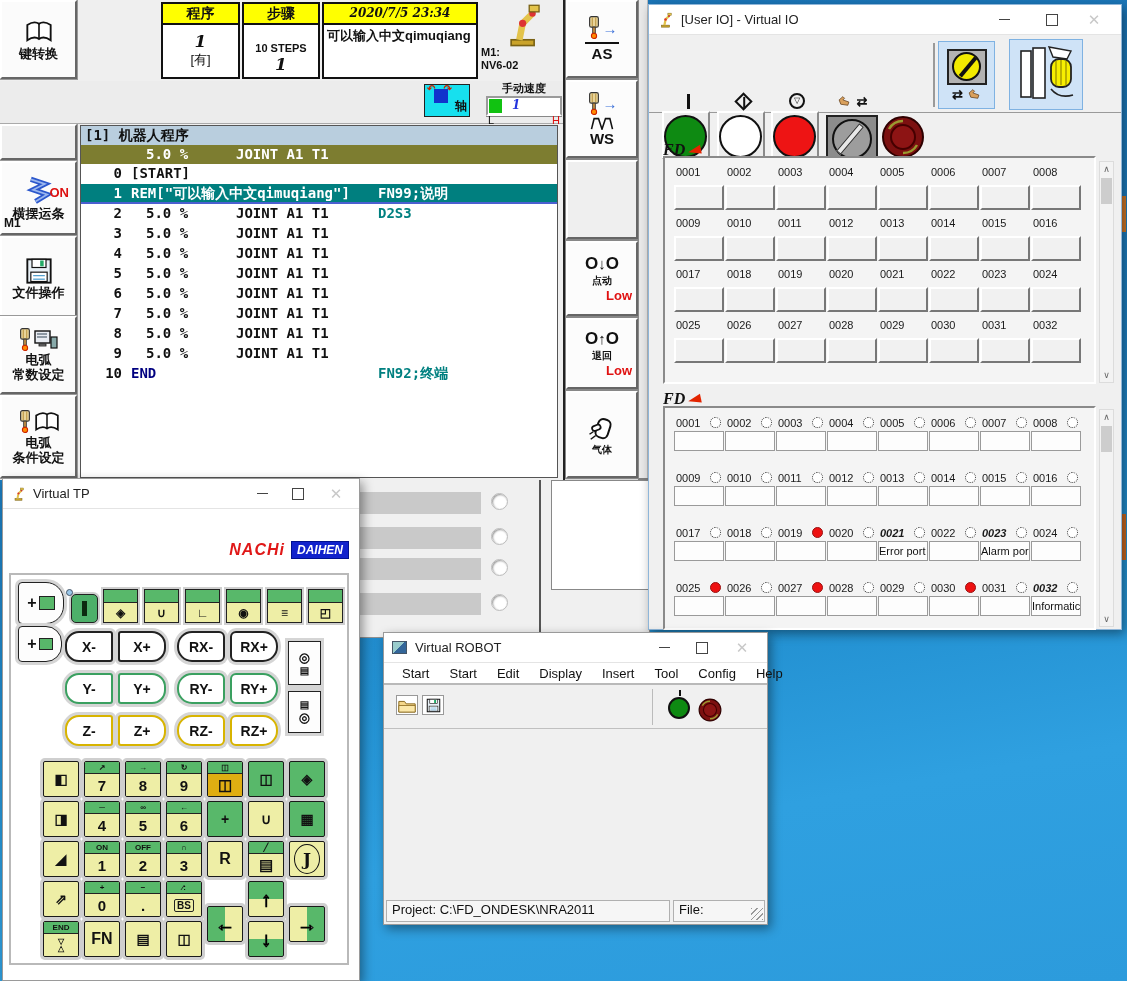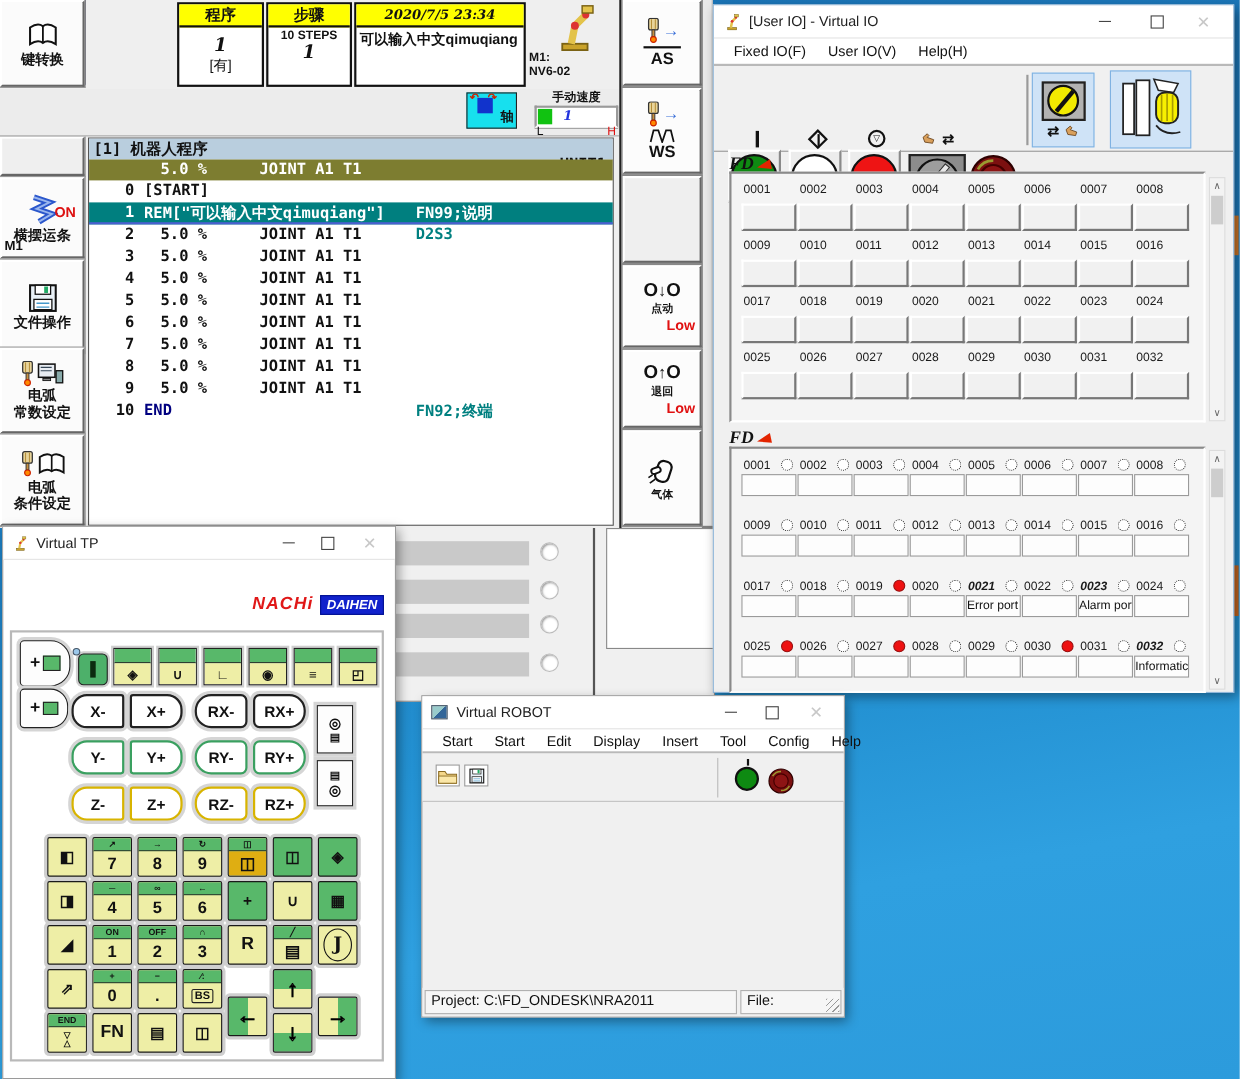--- a/index.html
+++ b/index.html
@@ -21,21 +21,21 @@
 
 #tp-screen{position:absolute;left:0;top:0;width:638px;height:480px;background:#efefef;border-right:1px solid #888}
 .hcell{position:absolute;background:#fff;border:2px solid #111}
 .hband{height:21px;background:#ffff00;border-bottom:2px solid #111;text-align:center;font-weight:bold;font-size:14px;line-height:19px}
 #mode-box{left:81px;top:2px;width:78px;height:77px;background:#0003cc;border:2px solid #111;color:#fff;display:flex;align-items:center;justify-content:space-evenly;font-size:17px;font-weight:bold}
 #prog-box{left:161px;top:2px;width:79px;height:77px}
 #step-box{left:242px;top:2px;width:78px;height:77px}
 #cmt-box{left:322px;top:2px;width:156px;height:77px}
 .ital{font-family:"DejaVu Serif",serif;font-style:italic;font-weight:bold}
 .bigval{text-align:center;font-size:17px}
-.steps{font-size:11px;font-weight:bold;text-align:center;margin-top:1px}
+.steps{font-size:11px;font-weight:bold;text-align:center;margin-top:17px}
 .flag{text-align:center;font-size:13px}
 #cmt-box .hband{font-size:12px;text-align:center}
 #cmt-text{padding:2px 3px;font-size:13px;line-height:17px;word-break:break-all;font-weight:bold}
 #unit-tag{position:absolute;left:481px;top:46px;font-size:11px;font-weight:bold;line-height:13px}
 #hdr-robot{position:absolute;left:497px;top:2px}
 #row2{position:absolute;left:0;top:81px;width:563px;height:43px;background:#ececec;border-bottom:1px solid #aaa}
 #axis-btn{position:absolute;left:424px;top:84px;width:46px;height:33px;background:#17e0ee;border:1px solid #222;display:flex;align-items:flex-end;justify-content:flex-end;padding:1px 2px;font-size:12px;font-weight:bold}
 #axis-btn .ax-ic{position:absolute;left:9px;top:4px;width:14px;height:14px;background:#1133cc}
 #axis-btn .ax-ar{position:absolute;left:2px;top:-2px;color:#cc2200;font-size:10px;letter-spacing:8px}
 #spd{position:absolute;left:486px;top:81px;width:76px;height:42px;font-size:11px}
@@ -494,25 +494,20 @@
 <div class="win" id="io-win">
   <div class="tbar">
     <svg width="16" height="16">
         <use href="#sym-robot" width="16" height="16"></use>
       </svg>
     <span class="ttxt">[User IO] - Virtual IO</span>
     <div class="wctl wmin" style="right:100px"></div>
     <div class="wctl wmax" style="right:52px"></div>
     <div class="wctl wcls" style="right:10px">✕</div>
   </div>
-  <div class="menubar" id="io-menubar">
-      <span class="mitem">Fixed IO(F)</span>
-      <span class="mitem">User IO(V)</span>
-      <span class="mitem">Help(H)</span>
-    </div>
   <div id="io-tools">
     <div class="glyph" style="left:15px">
         <div class="gbar"></div>
       </div>
     <div class="glyph" style="left:70px">
         <div class="gdia"></div>
       </div>
     <div class="glyph" style="left:124px">
         <div class="gstop">▽</div>
       </div>

